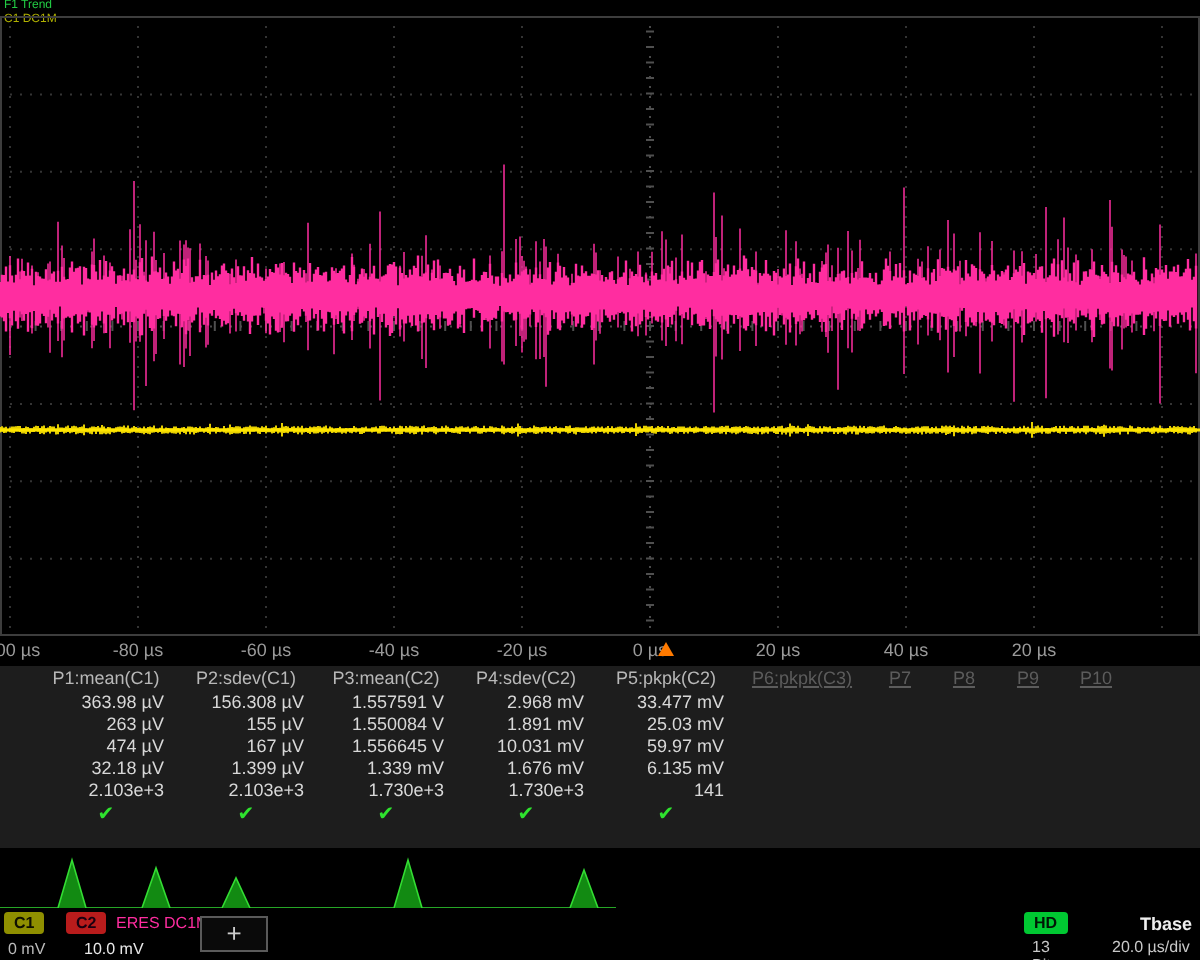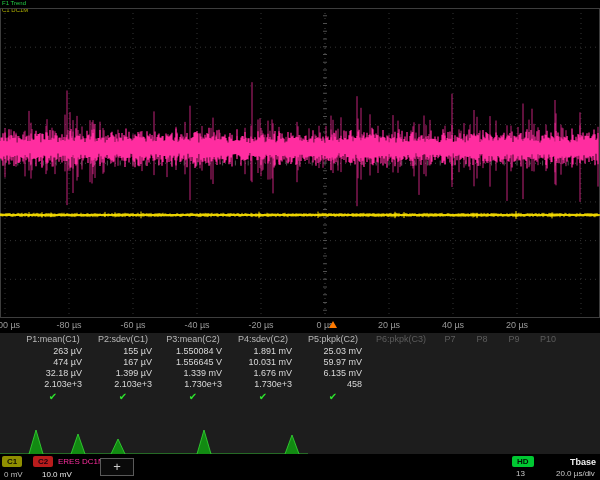--- a/index.html
+++ b/index.html
@@ -15,25 +15,25 @@
   
   #grid-svg{position:absolute;left:0;top:8px;}
 
   
   #axis{position:absolute;left:0;top:320px;width:600px;height:12px;}
   .axis-label{position:absolute;top:0;transform:translateX(-50%);font-size:9px;color:#9a9a9a;white-space:nowrap;}
   #trigger-marker{position:absolute;top:321px;width:0;height:0;transform:translateX(-50%);
     border-left:4px solid transparent;border-right:4px solid transparent;border-bottom:7px solid #ff7a00;}
 
   
-  #measure-panel{position:absolute;left:0;top:333px;width:600px;height:121px;background:#1d1d1d;padding-left:18px;box-sizing:border-box;}
+  #measure-panel{position:absolute;left:0;top:333px;width:600px;height:91px;background:#1d1d1d;padding-left:18px;box-sizing:border-box;}
   .mp-row{display:grid;grid-template-columns:70px 70px 70px 70px 70px 66px 32px 32px 32px 36px;}
   .mp-cell{font-size:9px;line-height:11px;color:#d8d8d8;overflow:hidden;white-space:nowrap;}
   .mp-h{color:#b8b8b8;text-align:center;line-height:13px;}
-  .mp-h.dim{color:#5c5c5c;}
+  .mp-h.dim{color:#5c5c5c;text-decoration:underline;}
   .mp-v{text-align:right;padding-right:6px;}
   .mp-check{color:#2ee22e;text-align:center;font-size:10px;line-height:14px;}
 
   
   #trend-svg{position:absolute;left:0;top:428px;}
 
   
   #bottom-bar{position:absolute;left:0;top:454px;width:487px;height:26px;background:#000;}
   .chip{position:absolute;font-size:8px;line-height:11px;padding:0 5px;border-radius:2px;font-weight:bold;}
   #c1-chip{left:2px;top:2px;background:#8f8f00;color:#101000;}
@@ -187,20 +187,32 @@
       <div class="mp-cell mp-h">P3:mean(C2)</div>
       <div class="mp-cell mp-h">P4:sdev(C2)</div>
       <div class="mp-cell mp-h">P5:pkpk(C2)</div>
       <div class="mp-cell mp-h dim">P6:pkpk(C3)</div>
       <div class="mp-cell mp-h dim">P7</div>
       <div class="mp-cell mp-h dim">P8</div>
       <div class="mp-cell mp-h dim">P9</div>
       <div class="mp-cell mp-h dim">P10</div>
     </div>
     <div class="mp-row">
+      <div class="mp-cell mp-v">363.98 µV</div>
+      <div class="mp-cell mp-v">156.308 µV</div>
+      <div class="mp-cell mp-v">1.557591 V</div>
+      <div class="mp-cell mp-v">2.968 mV</div>
+      <div class="mp-cell mp-v">33.477 mV</div>
+      <div class="mp-cell mp-v"></div>
+      <div class="mp-cell mp-v"></div>
+      <div class="mp-cell mp-v"></div>
+      <div class="mp-cell mp-v"></div>
+      <div class="mp-cell mp-v"></div>
+    </div>
+    <div class="mp-row">
       <div class="mp-cell mp-v">263 µV</div>
       <div class="mp-cell mp-v">155 µV</div>
       <div class="mp-cell mp-v">1.550084 V</div>
       <div class="mp-cell mp-v">1.891 mV</div>
       <div class="mp-cell mp-v">25.03 mV</div>
       <div class="mp-cell mp-v"></div>
       <div class="mp-cell mp-v"></div>
       <div class="mp-cell mp-v"></div>
       <div class="mp-cell mp-v"></div>
       <div class="mp-cell mp-v"></div>
@@ -227,21 +239,21 @@
       <div class="mp-cell mp-v"></div>
       <div class="mp-cell mp-v"></div>
       <div class="mp-cell mp-v"></div>
       <div class="mp-cell mp-v"></div>
     </div>
     <div class="mp-row">
       <div class="mp-cell mp-v">2.103e+3</div>
       <div class="mp-cell mp-v">2.103e+3</div>
       <div class="mp-cell mp-v">1.730e+3</div>
       <div class="mp-cell mp-v">1.730e+3</div>
-      <div class="mp-cell mp-v">458</div>
+      <div class="mp-cell mp-v">141</div>
       <div class="mp-cell mp-v"></div>
       <div class="mp-cell mp-v"></div>
       <div class="mp-cell mp-v"></div>
       <div class="mp-cell mp-v"></div>
       <div class="mp-cell mp-v"></div>
     </div>
     <div class="mp-row">
       <div class="mp-cell mp-check">✔</div>
       <div class="mp-cell mp-check">✔</div>
       <div class="mp-cell mp-check">✔</div>

